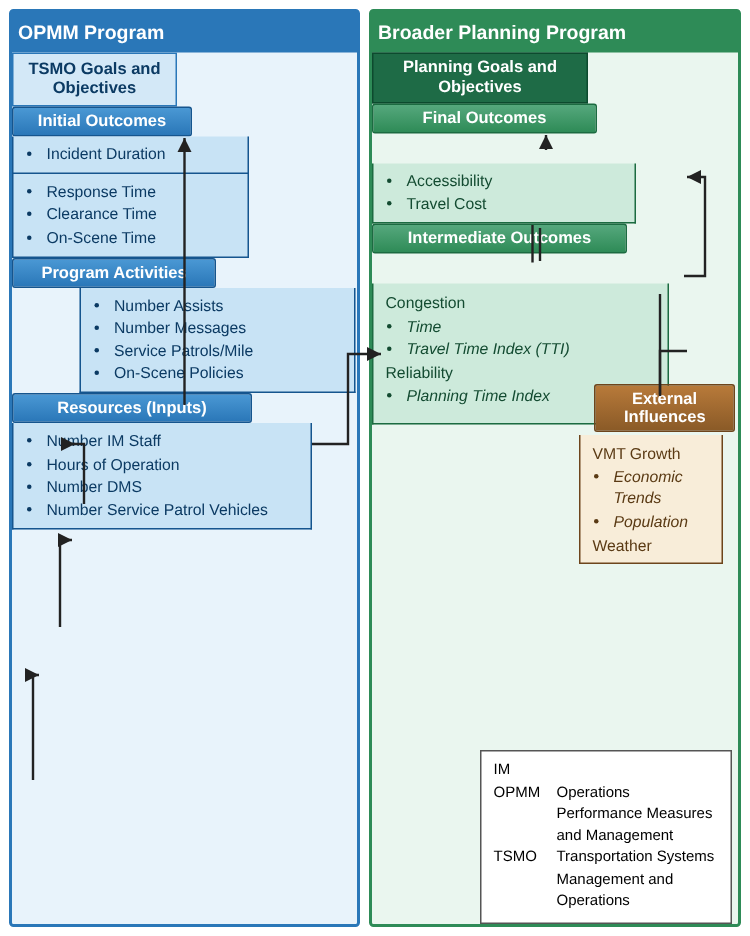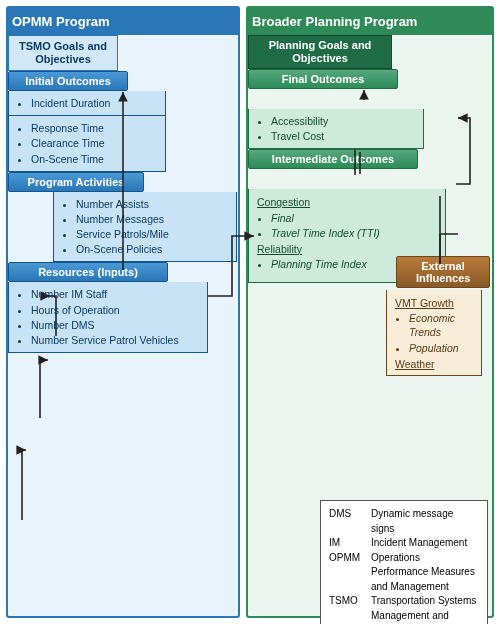--- a/index.html
+++ b/index.html
@@ -86,21 +86,21 @@
     border: 1.5px solid #1c6b41;
     border-top: none;
     color: #134b31;
     padding: 4px 8px;
     font-size: 10.5px;
     line-height: 1.35;
     margin-top: 20px;
   }
   ul.b { margin: 0; padding-left: 14px; }
   ul.b li { margin: 1px 0; }
-  .sub { text-decoration: underline; margin: 2px 0 0 0; }
+  .sub { margin: 2px 0 0 0; }
   .sub2 { margin-left: 4px; }
   .it { font-style: italic; }
 
   
   .ext-hd {
     background: linear-gradient(#b87a3a, #8a5a27);
     border: 1.5px solid #6d451c;
     color: #fff; font-weight: bold; text-align: center;
     padding: 3px 19px; font-size: 11px; border-radius: 2px;
   }
@@ -184,21 +184,21 @@
     <ul class="b">
       <li>Accessibility</li>
       <li>Travel Cost</li>
     </ul>
   </div>
 
   <div class="hd-g" style="left:22px; top:166px; width:170px;">Intermediate Outcomes</div>
   <div class="bd-g" style="left:8px; top:186px; width:198px; height:94px;">
     <div class="sub">Congestion</div>
     <ul class="b sub2">
-      <li class="it">Final</li>
+      <li class="it">Time</li>
       <li class="it">Travel Time Index (TTI)</li>
     </ul>
     <div class="sub">Reliability</div>
     <ul class="b sub2">
       <li class="it">Planning Time Index</li>
     </ul>
   </div>
 </div>
 
 <div class="ext-hd" style="position:absolute; left:396px; top:256px; width:94px;">External Influences</div>
@@ -206,26 +206,21 @@
   <div class="sub">VMT Growth</div>
   <ul class="b sub2">
     <li class="it">Economic Trends</li>
     <li class="it">Population</li>
   </ul>
   <div class="sub">Weather</div>
 </div>
 
 <div class="legend" style="left:320px; top:500px; width:168px;">
   <div class="row">
-      <div class="k">DMS</div>
-      <div class="v">Dynamic message signs</div>
-    </div>
-  <div class="row">
       <div class="k">IM</div>
-      <div class="v">Incident Management</div>
     </div>
   <div class="row">
       <div class="k">OPMM</div>
       <div class="v">Operations Performance Measures and Management</div>
     </div>
   <div class="row">
       <div class="k">TSMO</div>
       <div class="v">Transportation Systems Management and Operations</div>
     </div>
 

